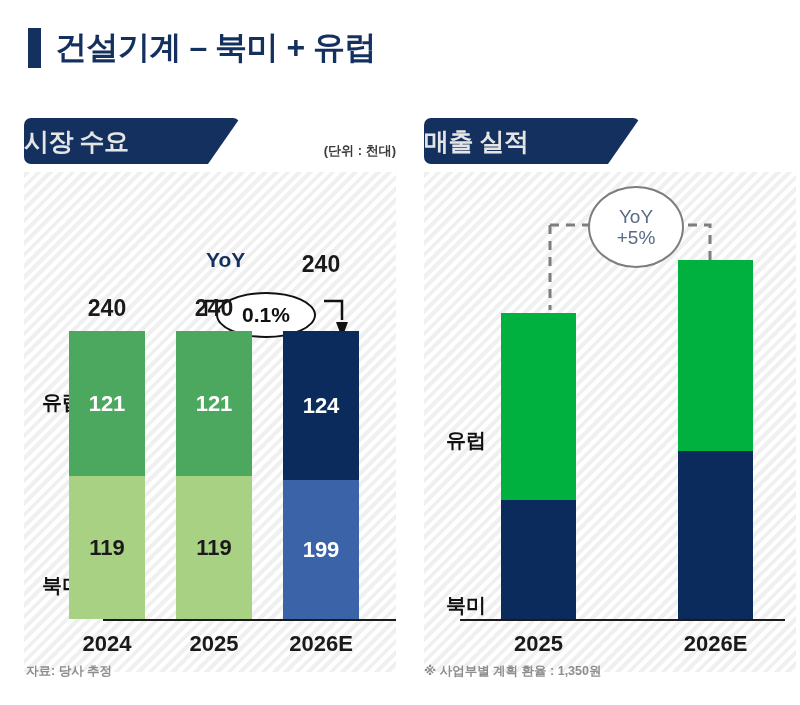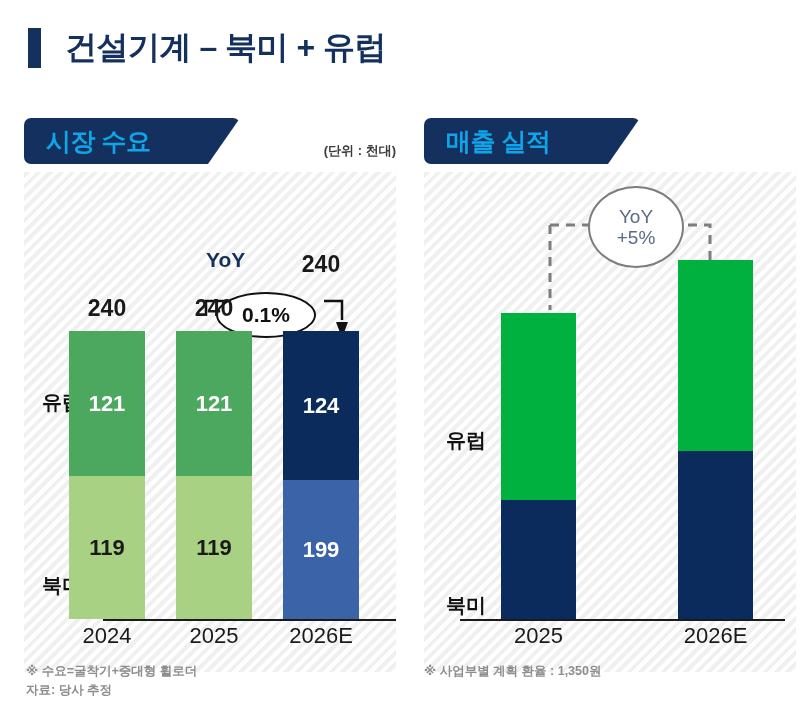--- a/index.html
+++ b/index.html
@@ -16,21 +16,21 @@
     color: #1a1a1a;
   }
 
   
   #title-row {
     position: absolute;
     left: 28px;
     top: 26px;
     display: flex;
     align-items: center;
-    gap: 24px;
+    gap: 14px;
   }
   #title-accent {
     width: 13px;
     height: 40px;
     background: #14305e;
   }
   #page-title {
     font-size: 32px;
     font-weight: bold;
     color: #14305e;
@@ -50,24 +50,23 @@
     background: #14305e;
     border-top-left-radius: 7px;
     border-bottom-left-radius: 7px;
     border-top-right-radius: 7px;
     -webkit-clip-path: polygon(0 0, 100% 0, calc(100% - 32px) 100%, 0 100%);
     clip-path: polygon(0 0, 100% 0, calc(100% - 32px) 100%, 0 100%);
     display: flex;
     align-items: center;
   }
   .panel-header-label {
-    color: #0ea5e9;
+    color: #e5e5e5;
     font-size: 25px;
     font-weight: bold;
-    padding-left: 22px;
     letter-spacing: -0.5px;
     white-space: nowrap;
   }
 
   .unit-label {
     position: absolute;
     right: 0px;
     top: 24px;
     font-size: 13px;
     font-weight: bold;
@@ -119,24 +118,24 @@
     text-align: center;
     font-size: 23px;
     font-weight: bold;
     color: #1a1a1a;
   }
   .tick-label {
     position: absolute;
     left: -14px;
     width: calc(100% + 28px);
     top: 100%;
-    margin-top: 4px;
+    margin-top: 12px;
     text-align: center;
     font-size: 22px;
-    font-weight: normal;
+    font-weight: bold;
     color: #1a1a1a;
     white-space: nowrap;
   }
 
   .region-label {
     position: absolute;
     font-size: 20px;
     font-weight: bold;
     color: #111111;
     white-space: nowrap;
@@ -245,21 +244,20 @@
       <div class="tick-label">2026E</div>
     </div>
 
     <div class="axis-line" style="left:79px; right:-6px;"></div>
   </div>
 
   <div class="footnote" id="footnote-left-inner" style="position:static; margin-top:0;"></div>
 </div>
 
 <div class="footnote" id="footnote-left">
-  <div>※ 수요=굴착기+중대형 휠로더</div>
   <div>자료: 당사 추정</div>
 </div>
 
 <div class="panel" id="panel-right">
 
   <div class="panel-header">
     <span class="panel-header-label">매출 실적</span>
   </div>
 
   <div class="plot" id="plot-right">

